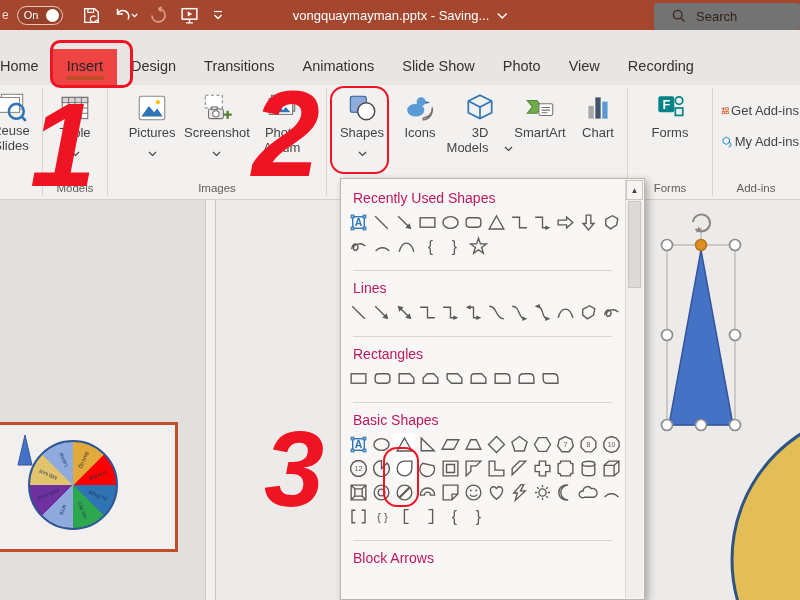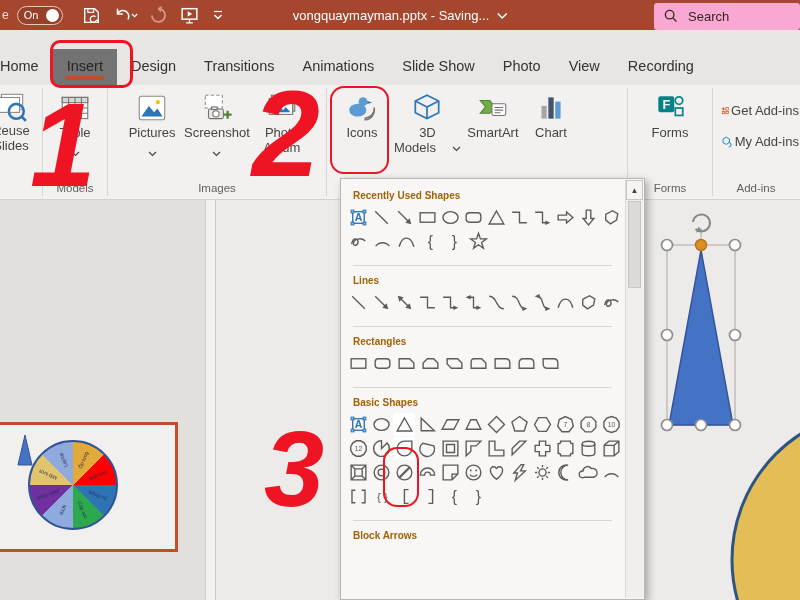--- a/index.html
+++ b/index.html
@@ -13,29 +13,29 @@
   .toggle{width:46px;height:19px;border:1px solid #e8c7ba;border-radius:10px;
           display:flex;align-items:center;justify-content:space-between;
           padding:0 3px;box-sizing:border-box;background:#96402a;}
   .toggle .t-label{font-size:11px;color:#fff;padding-left:3px;}
   .toggle .knob{width:13px;height:13px;border-radius:50%;background:#fff;}
   .qat{display:flex;align-items:center;gap:10px;margin-left:10px;}
   .qat svg{display:block;}
   .title-center{position:absolute;left:50%;top:0;height:30px;transform:translateX(-50%);
                 display:flex;align-items:center;font-size:13px;color:#fff;white-space:nowrap;}
   .title-center .chev{margin-left:7px;}
-  .searchbox{position:absolute;right:0;top:3px;width:146px;height:27px;background:#f9a8d4;
-             border-radius:3px;display:flex;align-items:center;gap:9px;padding-left:8px;
+  .searchbox{position:absolute;right:0;top:3px;width:146px;height:27px;background:#737373;
+             border-radius:3px;display:flex;align-items:center;gap:9px;padding-left:16px;
              box-sizing:border-box;color:#33241c;font-size:13px;}
   
   .tabstrip{position:absolute;left:0;top:30px;width:800px;height:55px;background:#e8e5e3;
             display:flex;align-items:flex-end;}
   .tab{font-size:14.5px;color:#333;padding:0 14px;height:36px;line-height:34px;white-space:nowrap;}
   .tab:first-child{margin-left:-14px;}
-  .tab.selected{background:#737373;color:#262626;position:relative;}
+  .tab.selected{background:#ef4444;color:#262626;position:relative;}
   .tab.selected::after{content:"";position:absolute;left:13px;right:13px;bottom:5px;height:4px;background:#bf4d28;}
   
   .ribbon{position:absolute;left:0;top:85px;width:800px;height:114px;background:#f3f1ef;
           border-bottom:1px solid #d4d1cf;display:flex;}
   .rgroup{display:flex;flex-direction:column;box-sizing:border-box;}
   .rbtns{flex:1;display:flex;align-items:flex-start;justify-content:center;padding-top:4px;}
   .rlabel{height:17px;font-size:11.5px;color:#605e5c;text-align:center;}
   .rsep{width:1px;background:#d8d5d3;margin:3px 0;}
   .bigbtn{display:flex;flex-direction:column;align-items:center;padding:2px 3px;min-width:52px;}
   .bigbtn .lbl{font-size:13px;color:#444;line-height:15px;text-align:center;white-space:nowrap;}
@@ -53,21 +53,21 @@
                border:3px solid #c14f2b;box-sizing:border-box;}
   .wheel{position:absolute;left:28px;top:15px;width:90px;height:90px;border-radius:50%;
          border:2px solid #2f5597;box-sizing:border-box;}
   .wheel-label{position:absolute;font-size:5px;color:#1f3050;white-space:nowrap;transform-origin:center;}
   .thumb-triangle{position:absolute;left:16px;top:8px;}
   
   .shapes-menu{position:absolute;left:340px;top:178px;width:305px;height:422px;background:#f8f7f6;
                border:1px solid #b8b5b2;box-sizing:border-box;box-shadow:3px 3px 8px rgba(0,0,0,.3);
                z-index:50;overflow:hidden;}
   .menu-inner{position:absolute;left:6px;top:2px;right:22px;}
-  .menu-header{font-size:10px;font-weight:bold;color:#a16207;margin:9px 0 5px 6px;}
+  .menu-header{font-size:14px;font-weight:normal;color:#be185d;margin:9px 0 5px 6px;}
   .menu-sep{border-top:1px solid #d8d5d3;margin:12px 10px 0 6px;}
   .menu-row{display:flex;gap:1px;margin-bottom:1px;}
   .shape-cell{width:23px;height:23px;display:flex;align-items:center;justify-content:center;border-radius:3px;}
   .shape-cell.highlighted{background:#fff;}
   .shape-cell svg{stroke:#5d5b59;fill:none;stroke-width:1.3;color:#5d5b59;width:21px;height:21px;}
   .shape-cell svg text{fill:#5d5b59;stroke:none;font-size:6.5px;text-anchor:middle;font-family:"Liberation Sans",sans-serif;}
   .shape-cell svg text.brace{font-size:15px;}
   .shape-cell svg text.tbt{font-size:10px;fill:#2e75b6;font-weight:bold;}
   .menu-scrollbar{position:absolute;right:1px;top:1px;bottom:1px;width:17px;background:#f0efee;border-left:1px solid #dad7d5;}
   .scroll-up{height:18px;background:#f5f4f3;border:1px solid #c8c5c2;display:flex;align-items:center;justify-content:center;}
@@ -224,20 +224,30 @@
       </div>
     </div>
     <div class="rlabel">Images</div>
   </div>
   <div class="rsep"></div>
 
   <div class="rgroup" style="width:300px;">
     <div class="rbtns" style="justify-content:flex-start;padding-left:6px;">
       <div class="bigbtn">
         <svg width="34" height="34" viewBox="0 0 32 32">
+            <rect x="5" y="5" width="15" height="15" rx="2" fill="#8faadc" stroke="#2e5e9e"></rect>
+            <circle cx="20" cy="19" r="8" fill="#fff" stroke="#4a4a4a" stroke-width="1.4"></circle>
+          </svg>
+        <span class="lbl">Shapes</span>
+        <span class="chev"><svg width="9" height="6" viewBox="0 0 9 6">
+              <path d="M1 1 L4.5 4.5 L8 1" fill="none" stroke="#444" stroke-width="1.2"></path>
+            </svg></span>
+      </div>
+      <div class="bigbtn">
+        <svg width="34" height="34" viewBox="0 0 32 32">
             <ellipse cx="12" cy="18" rx="8" ry="6" fill="#5b9bd5"></ellipse>
             <circle cx="17" cy="10" r="4.2" fill="#5b9bd5"></circle>
             <path d="M21 9.5 L25.5 10.8 L21 12.3 Z" fill="#2e75b6"></path>
             <path d="M19 25.5 A9 9 0 0 0 27.5 15.5 C28.5 21.5 25 26.5 19 27.2 Z" fill="none" stroke="#767171" stroke-width="1.3"></path>
           </svg>
         <span class="lbl">Icons</span>
       </div>
       <div class="bigbtn">
         <svg width="34" height="34" viewBox="0 0 32 32">
             <path d="M16 4 L27 9.5 V20.5 L16 26 L5 20.5 V9.5 Z M5 9.5 L16 15 L27 9.5 M16 15 V26" fill="none" stroke="#2e75b6" stroke-width="1.6"></path>

